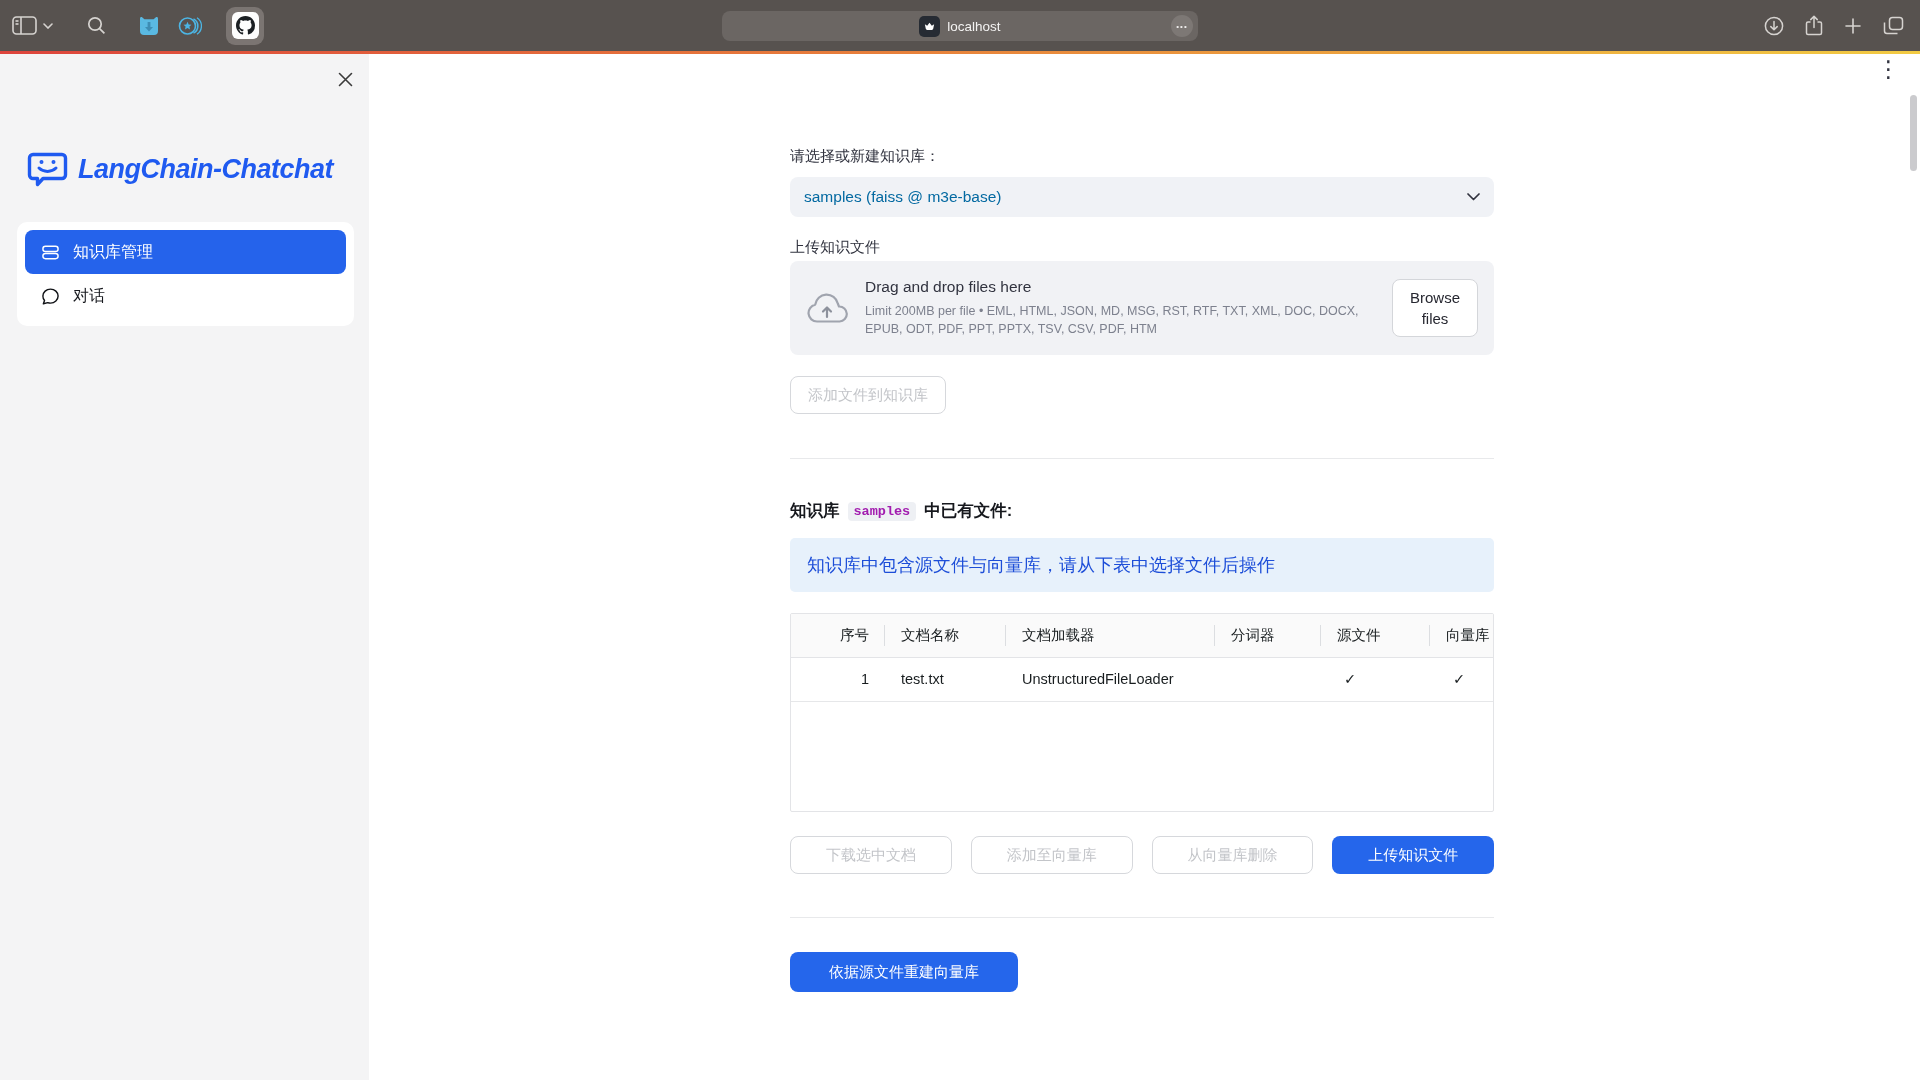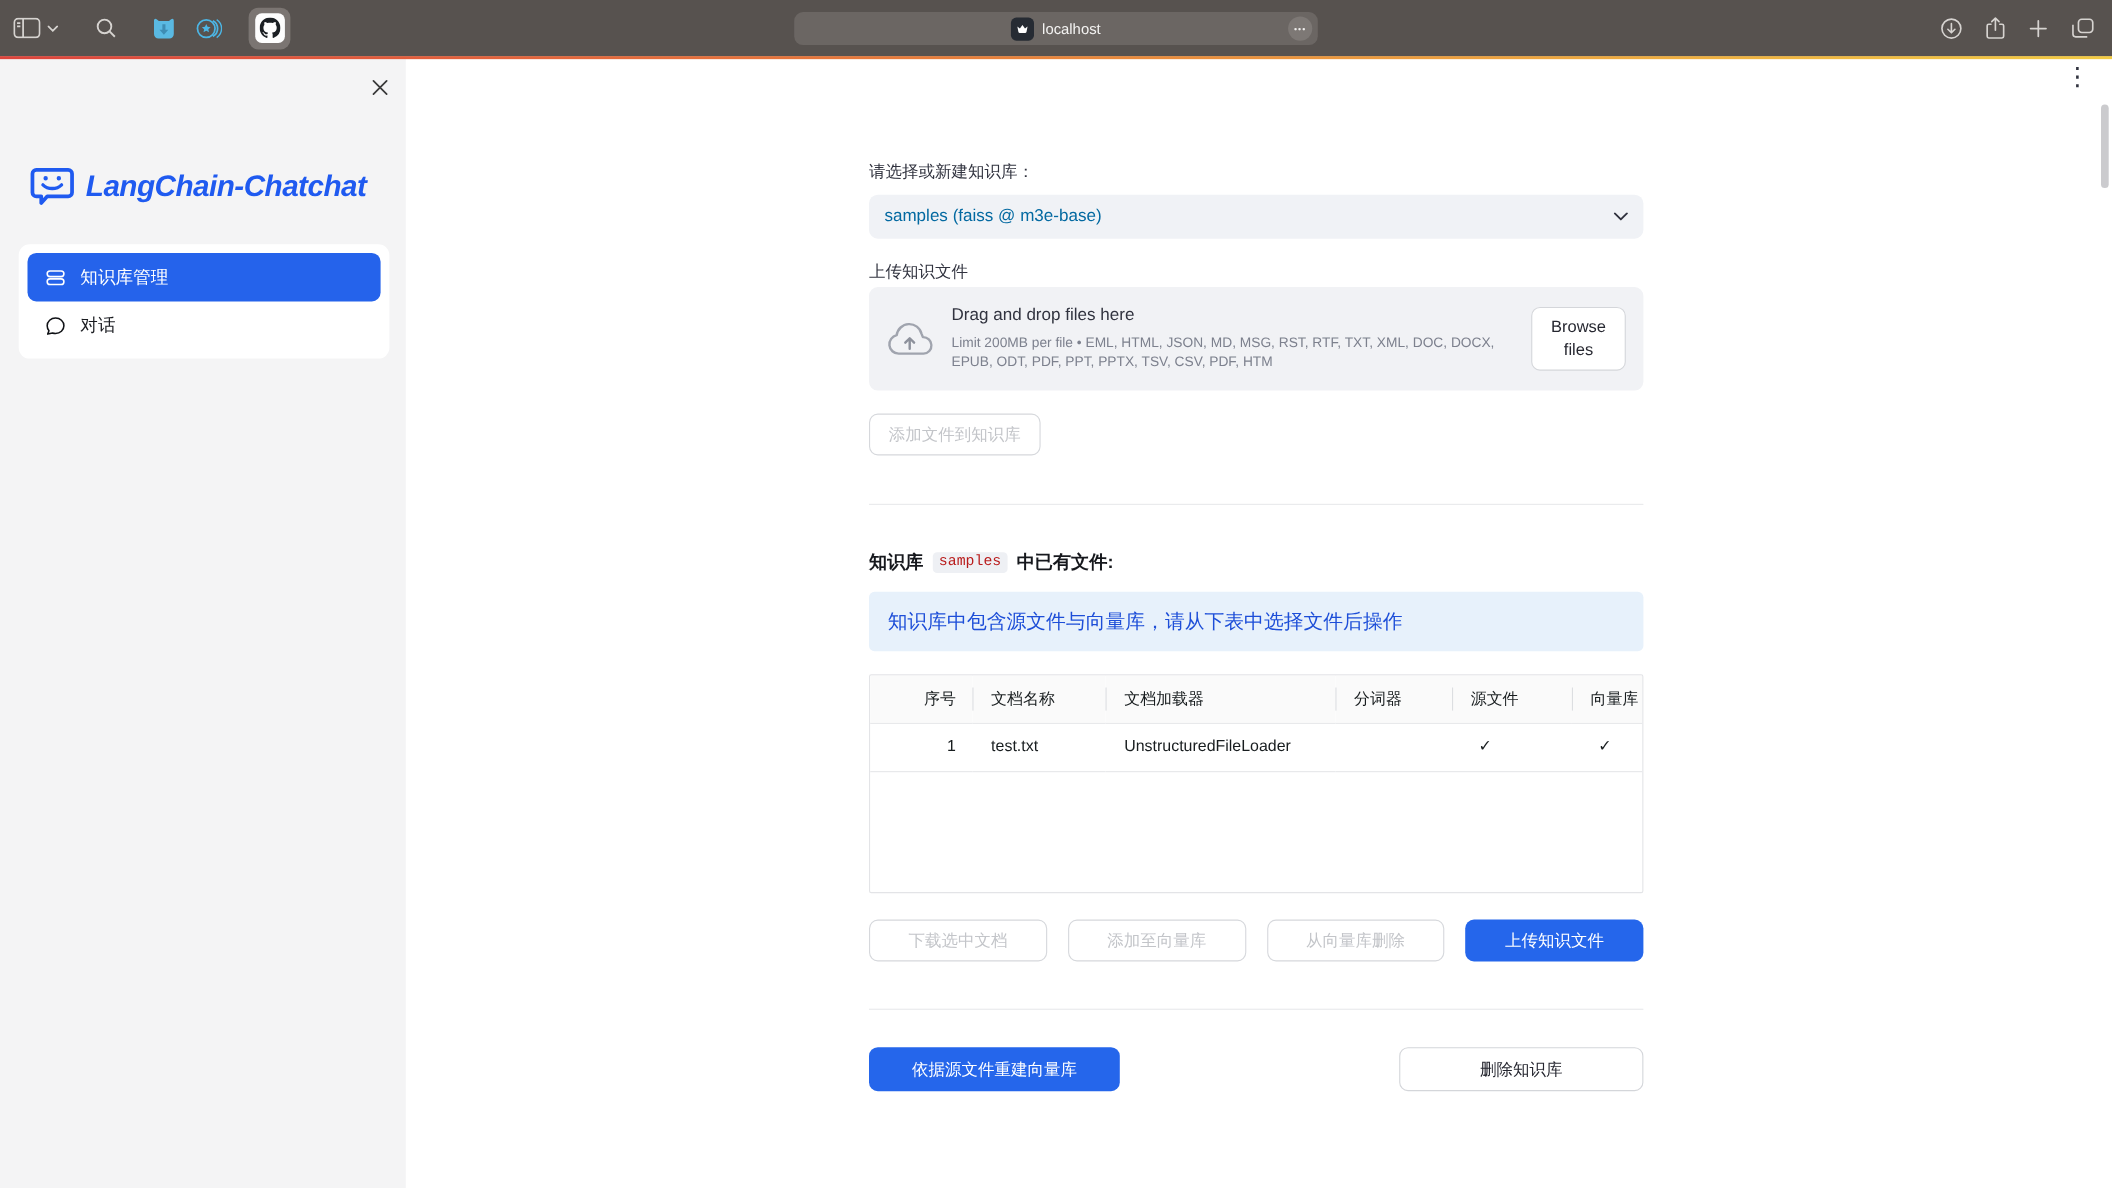--- a/index.html
+++ b/index.html
@@ -55,21 +55,21 @@
 
   .btn { font-size:15px; border-radius:8px; height:38px; display:inline-flex; align-items:center; justify-content:center; padding:0 17px; background:#fff; border:1px solid #d4d6da; color:#262730; }
   .btn.disabled { color:#c3c5c9; border-color:#d6d8dc; }
   .btn.primary { background:#2566eb; border:none; color:#fff; }
 
   .divider { border:none; border-top:1px solid #e8e9eb; margin:44px 0 0 0; }
   .divider.d1 { margin-top:44px; margin-bottom:41px; }
   .divider.d2 { margin-top:43px; margin-bottom:34px; }
 
   .kb-heading { font-size:16.5px; font-weight:700; color:#16181d; display:flex; align-items:center; gap:8px; margin-bottom:16px; }
-  .code-chip { font-family:"Liberation Mono","DejaVu Sans Mono",monospace; font-weight:400; font-size:13.5px; color:#b91c1c; background:#eef0f4; border-radius:4px; padding:2px 6px; }
+  .code-chip { font-family:"Liberation Mono","DejaVu Sans Mono",monospace; font-weight:700; font-size:13.5px; color:#a21caf; background:#eef0f4; border-radius:4px; padding:2px 6px; }
 
   .info-box { background:#e7f1fb; border-radius:5px; padding:15px 17px; font-size:18px; color:#1d4ed8; margin-bottom:21px; }
 
   .grid-table { border:1px solid #e3e4e7; border-radius:2px; height:199px; overflow:hidden; margin-bottom:24px; background:#fff; }
   table.files { border-collapse:collapse; width:100%; table-layout:fixed; font-size:14.5px; color:#181d1f; }
   .files th { background:#fafafa; font-weight:500; height:43px; text-align:left; padding:0 0 0 17px; border-bottom:1px solid #e3e4e7; position:relative; }
   .files th + th::before { content:""; position:absolute; left:0; top:11px; bottom:11px; width:1px; background:#dcdee1; }
   .files td { height:44px; padding:0 0 0 17px; border-bottom:1px solid #e6e7e9; }
   .files .num { text-align:right; padding-right:15px; padding-left:0; }
   .files .chk { padding-left:24px; }
@@ -293,18 +293,17 @@
         <button class="btn disabled">下载选中文档</button>
         <button class="btn disabled">添加至向量库</button>
         <button class="btn disabled">从向量库删除</button>
         <button class="btn primary">上传知识文件</button>
       </div>
 
       <hr class="divider d2">
 
       <div class="bottom-row">
         <button class="btn primary rebuild-btn">依据源文件重建向量库</button>
-        <button class="btn delete-kb-btn">删除知识库</button>
       </div>
 
     </div>
   </div>
 </div>
 
 </body></html>

